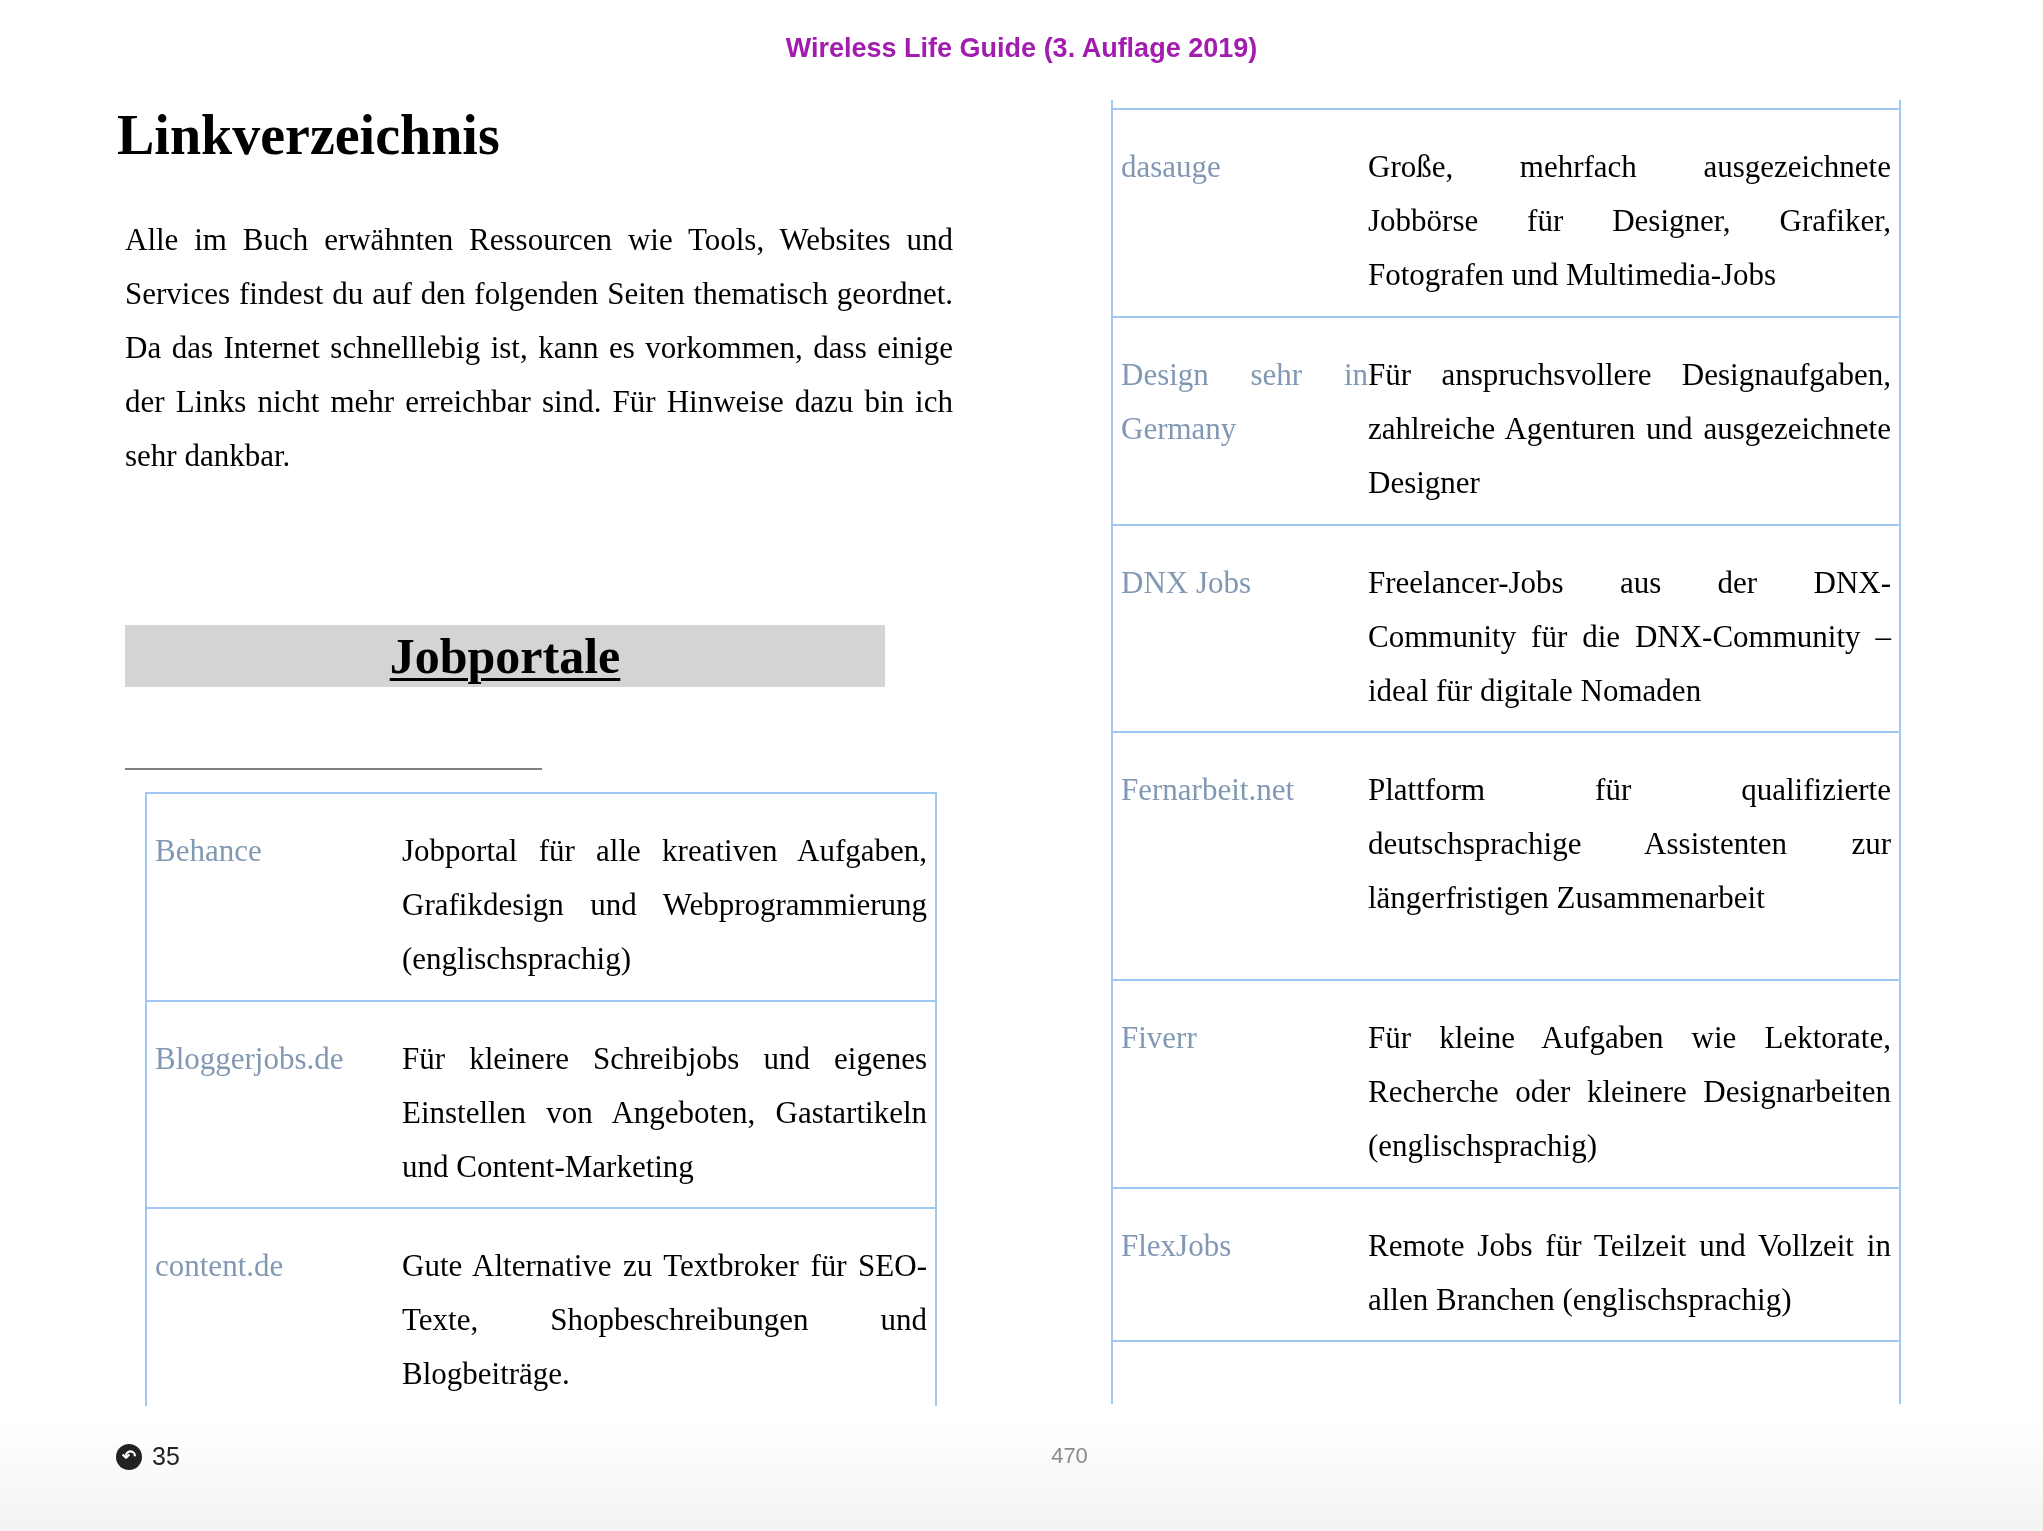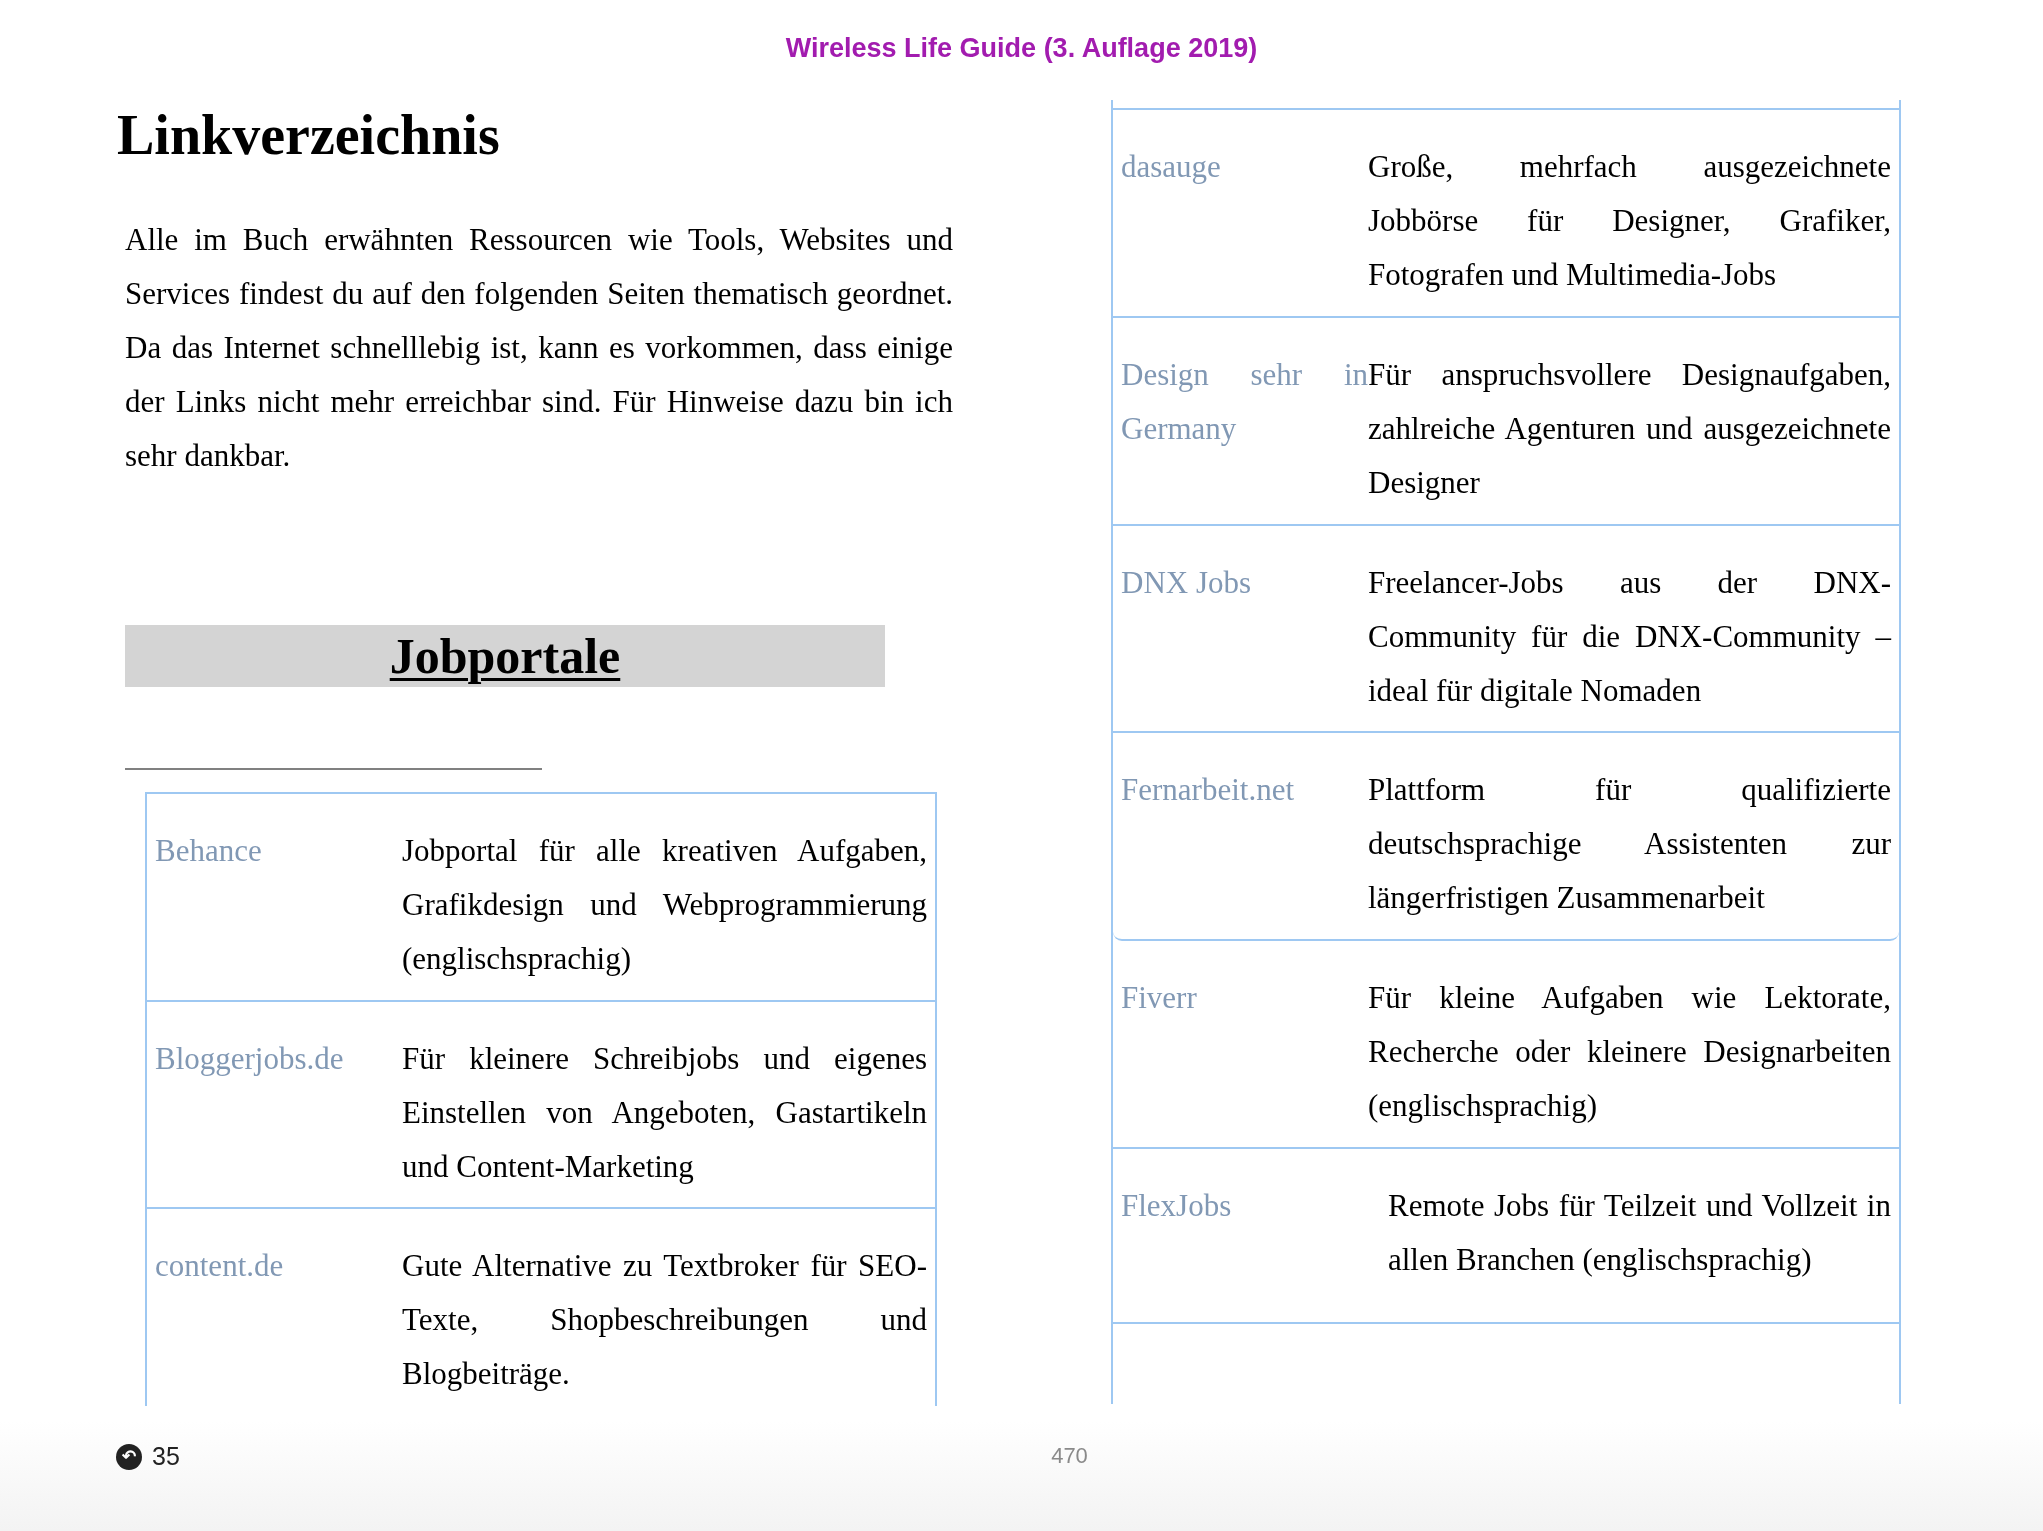--- a/index.html
+++ b/index.html
@@ -113,29 +113,29 @@
     <div class="cell-desc">Große, mehrfach ausgezeichnete Jobbörse für Designer, Grafiker, Fotografen und Multimedia-Jobs</div>
   </div>
   <div class="row" style="height:208px;">
     <div class="cell-name">Design sehr in Germany</div>
     <div class="cell-desc">Für anspruchsvollere Designaufgaben, zahlreiche Agenturen und ausgezeichnete Designer</div>
   </div>
   <div class="row" style="height:207px;">
     <div class="cell-name">DNX Jobs</div>
     <div class="cell-desc">Freelancer-Jobs aus der DNX-Community für die DNX-Community – ideal für digitale Nomaden</div>
   </div>
-  <div class="row" style="height:208px;border-radius:9px;">
+  <div class="row" style="height:248px;">
     <div class="cell-name">Fernarbeit.net</div>
     <div class="cell-desc">Plattform für qualifizierte deutschsprachige Assistenten zur längerfristigen Zusammenarbeit</div>
   </div>
   <div class="row" style="height:208px;">
     <div class="cell-name">Fiverr</div>
     <div class="cell-desc">Für kleine Aufgaben wie Lektorate, Recherche oder kleinere Designarbeiten (englischsprachig)</div>
   </div>
-  <div class="row" style="height:175px;gap:20px;">
+  <div class="row" style="height:153px;">
     <div class="cell-name">FlexJobs</div>
     <div class="cell-desc">Remote Jobs für Teilzeit und Vollzeit in allen Branchen (englischsprachig)</div>
   </div>
 </div>
 
 <div class="footer-left">
   <span class="back-icon">↶</span>
   <span>35</span>
 </div>
 

